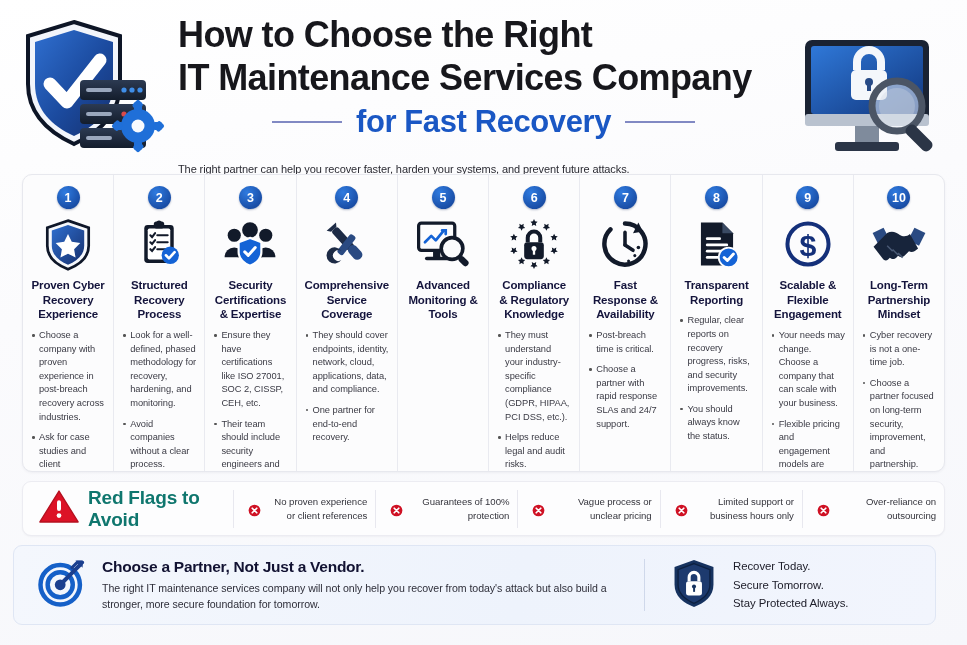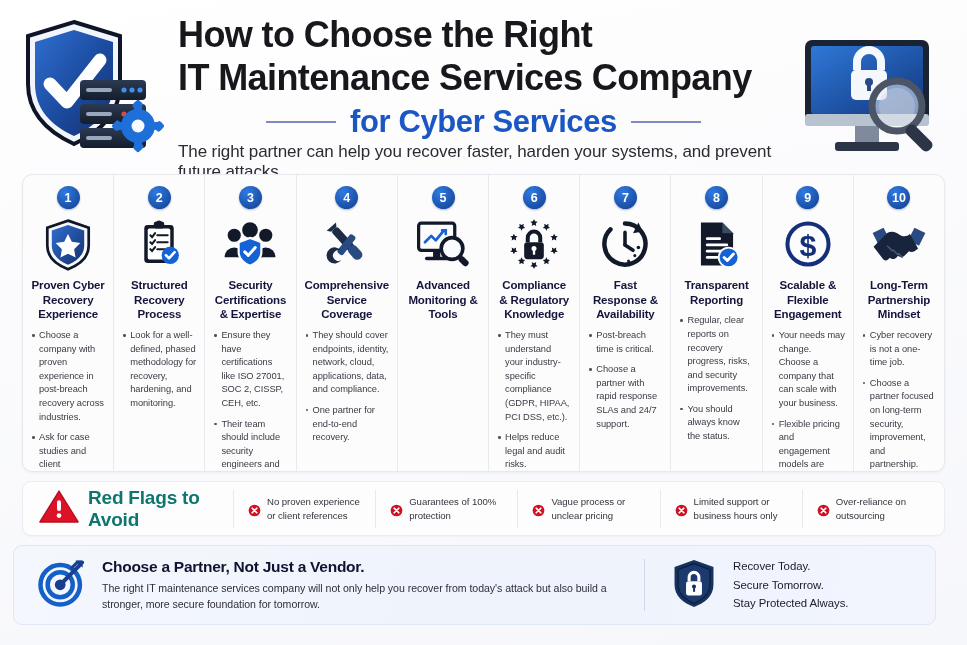--- a/index.html
+++ b/index.html
@@ -72,22 +72,22 @@
   }
   .title-l3 {
     font-family: "Liberation Sans", sans-serif;
     font-weight: bold;
     font-size: 31px;
     color: #1a57c4;
     letter-spacing: -0.4px;
     white-space: nowrap;
   }
   .subtitle {
-    margin-top: 2px;
-    font-size: 17px;
+    margin-top: 23px;
+    font-size: 11px;
     color: #2b2b33;
     letter-spacing: -0.1px;
   }
 
   
   .main-card {
     position: absolute;
     left: 22px;
     top: 174px;
     width: 923px;
@@ -192,20 +192,21 @@
   .rf-item {
     flex: 1 1 0;
     display: flex;
     align-items: flex-start;
     gap: 6px;
     padding: 0 8px 0 14px;
     border-left: 1px solid #e8e8ef;
     box-sizing: border-box;
     height: 38px;
     align-items: center;
+    text-align: right;
   }
   .rf-x {
     flex: 0 0 auto;
     width: 13px;
     height: 13px;
     margin-top: 1px;
   }
   .rf-text {
     font-size: 9.6px;
     line-height: 1.4;
@@ -325,21 +326,21 @@
           <circle r="6.5" fill="#f7fafe"></circle>
         </g>
       </svg>
     </div>
 
     <div class="titles">
       <div class="title-l1">How to Choose the Right</div>
       <div class="title-l2">IT Maintenance Services Company</div>
       <div class="title-l3-wrap">
         <span class="rule"></span>
-        <span class="title-l3">for Cyber Services</span>
+        <span class="title-l3">for Fast Recovery</span>
         <span class="rule"></span>
       </div>
       <div class="subtitle">The right partner can help you recover faster, harden your systems, and prevent future attacks.</div>
     </div>
 
     <div class="hdr-right-icon">
       <svg viewBox="0 0 168 144" width="168" height="144">
         <defs>
           <linearGradient id="scr" x1="0" y1="0" x2="1" y2="1">
             <stop offset="0%" stop-color="#2f78d8"></stop>
@@ -404,20 +405,21 @@
             <path d="M20 36 l2 2 3.5 -4.5"></path>
               <path d="M28 36 h12"></path>
           </g>
           <circle cx="43" cy="43" r="10" fill="#1463d6"></circle>
           <path d="M38 43 l3.5 3.5 6.5 -7" fill="none" stroke="#fff" stroke-width="3" stroke-linecap="round" stroke-linejoin="round"></path>
         </svg>
       </div>
       <div class="col-title">Structured Recovery Process</div>
       <ul class="bullets">
         <li>Look for a well-defined, phased methodology for recovery, hardening, and monitoring.</li>
+        <li>Avoid companies without a clear process.</li>
       </ul>
     </div>
 
     <div class="col">
       <div class="badge">3</div>
       <div class="col-icon">
         <svg viewBox="0 0 64 54" width="56" height="50">
           <circle cx="14" cy="17" r="7.5" fill="#121a2a"></circle>
           <path d="M3 42 a11 11 0 0 1 22 0 z" fill="#121a2a"></path>
           <circle cx="50" cy="17" r="7.5" fill="#121a2a"></circle>

